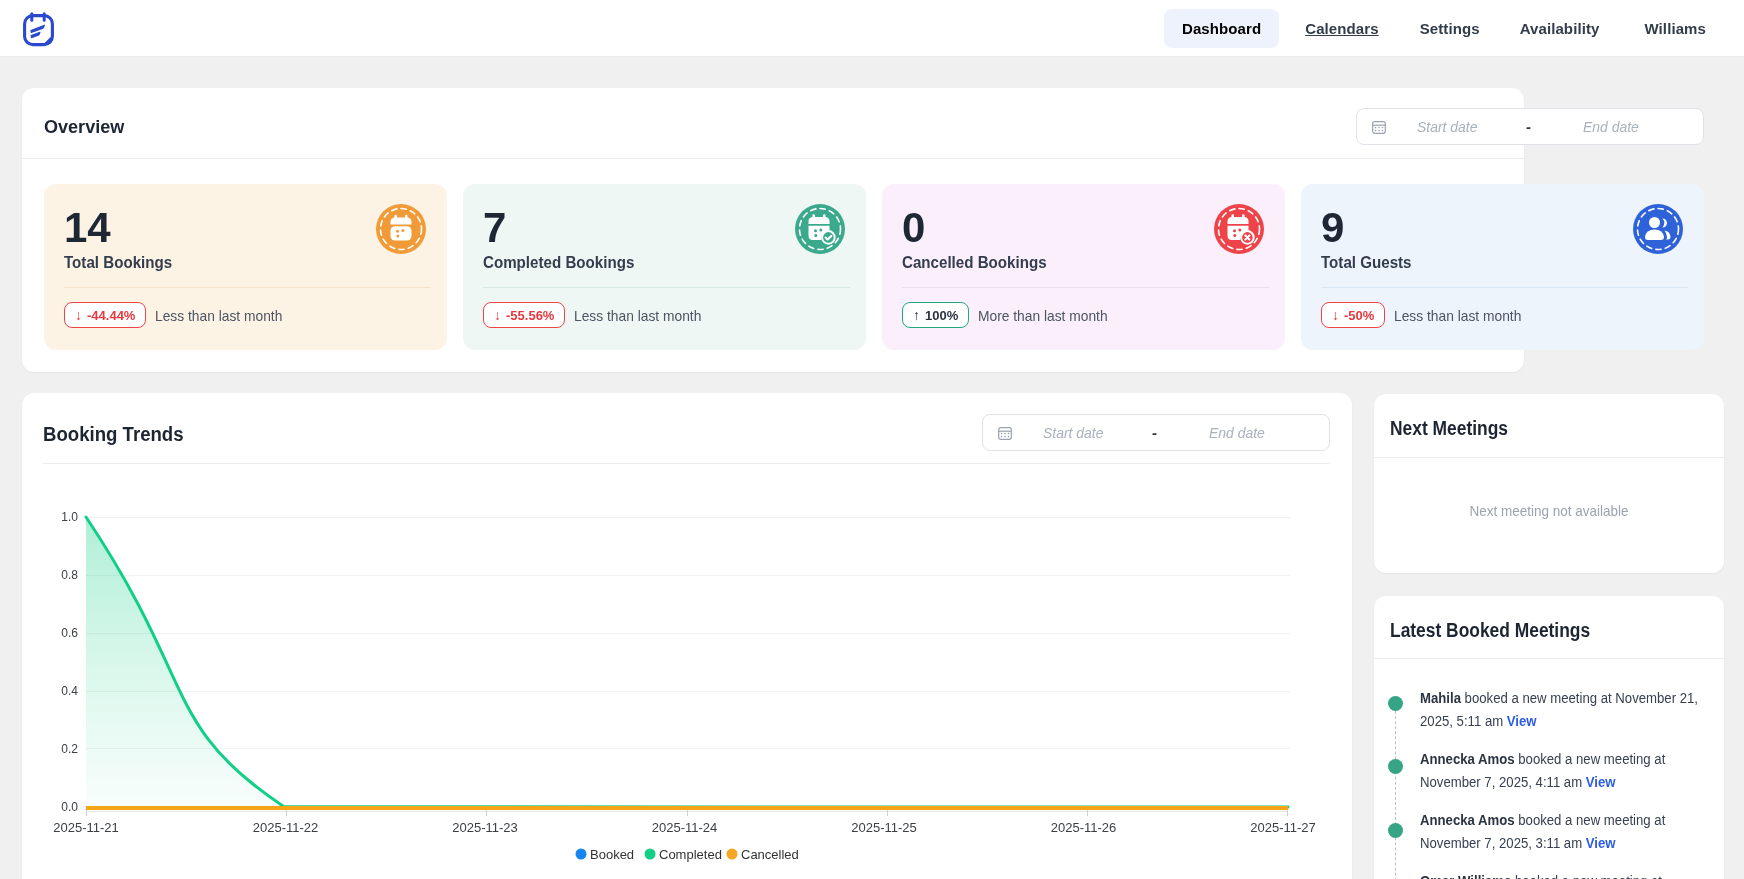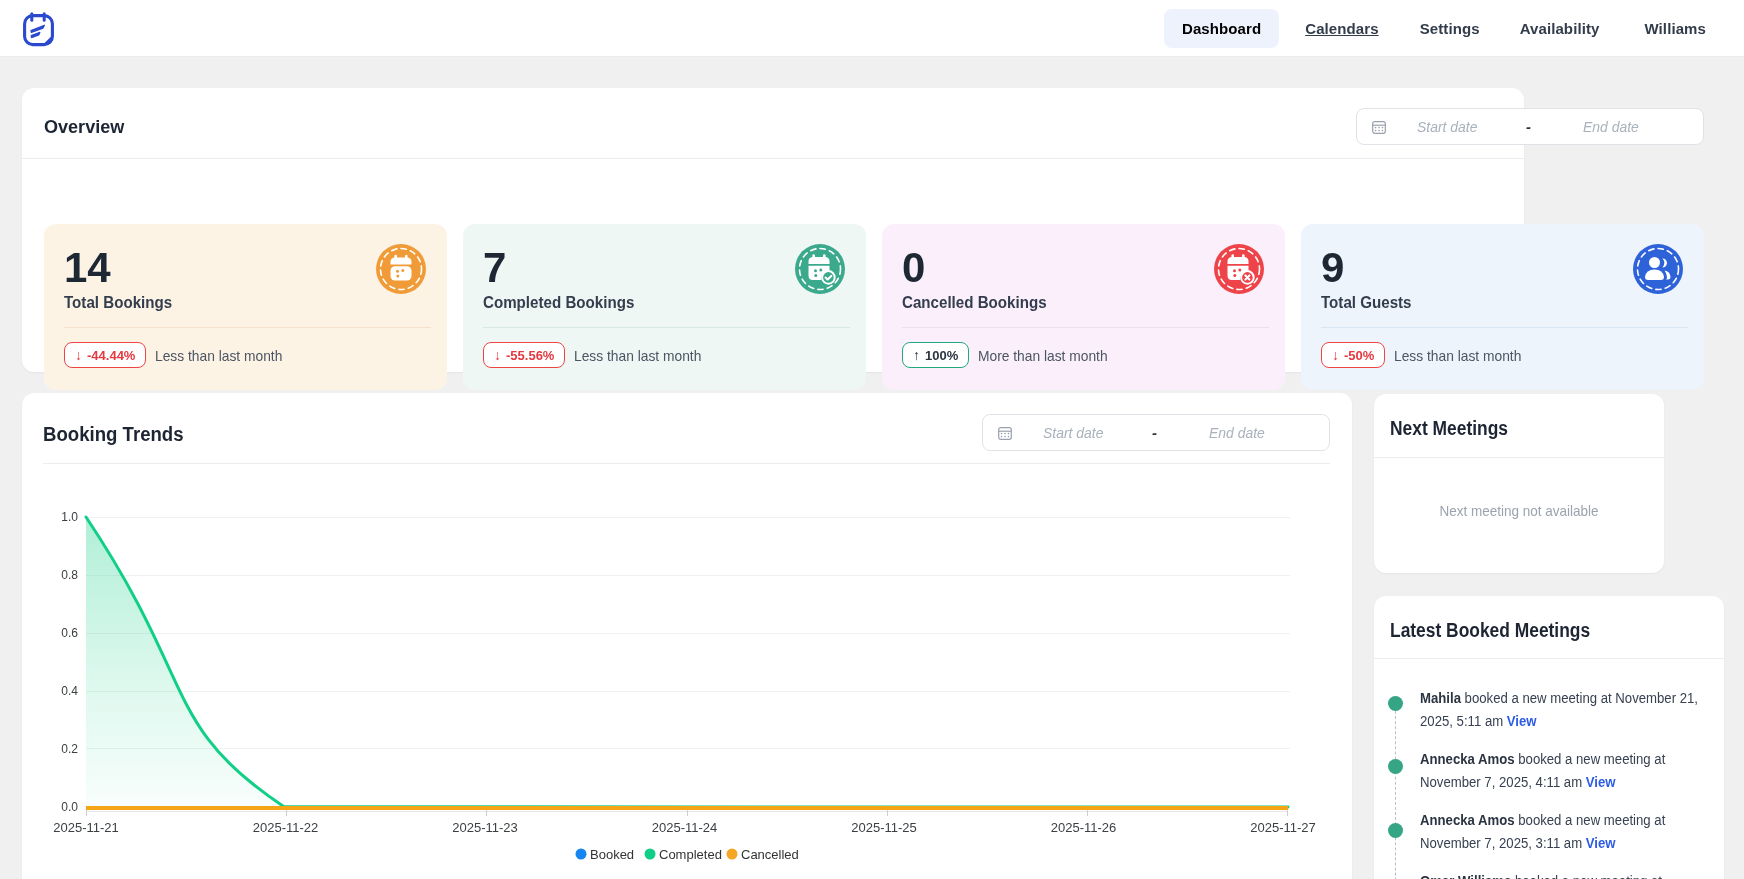--- a/index.html
+++ b/index.html
@@ -16,21 +16,21 @@
 #overview .title, .bigtitle { font-size:20px; font-weight:700; color:#1d2533; transform-origin:0 50%; }
 #ov-title { position:absolute; left:22px; top:28px; }
 .datebox { position:absolute; height:37px; width:348px; border:1px solid #dfe3e8; border-radius:8px; background:#fff; display:flex; align-items:center;font-style:italic; }
 .datebox .cal { margin-left:15px; }
 .datebox .ph { color:#a9b1bc; font-size:15px; transform:scaleX(0.93); transform-origin:0 50%; }
 .datebox .s1 { margin-left:31px; }
 .datebox .dash { color:#333; margin:0 0; font-size:15px; font-weight:700;}
 .datebox .s2 { }
 #ov-date { left:1334px; top:20px; }
 
-.stat { position:absolute; top:96px; width:403px; height:166px; border-radius:12px; padding:0 20px;margin-top:40px; }
+.stat { position:absolute; top:96px; width:403px; height:166px; border-radius:12px; padding:0 20px; }
 .stat .num { font-size:42px; font-weight:700; color:#1e2734; position:absolute; left:20px; top:20px; }
 .stat .lab { font-size:17px; font-weight:700; color:#333d4d; position:absolute; left:20px; top:69px; transform:scaleX(0.89); transform-origin:0 50%; }
 .stat .div { position:absolute; left:20px; right:16px; top:103px; height:1px; }
 .stat .icon { position:absolute; right:21px; top:20px; }
 .badgerow { position:absolute; left:20px; top:118px; display:flex; align-items:center; }
 .badge { height:26px; border-radius:8px; background:#fff; display:flex; align-items:center; padding:0 10px; font-size:13px; font-weight:700; }
 .badge.red { border:1px solid #ef4444; color:#e53940; }
 .badge.green { border:1px solid #1fa97c; color:#2b3442; }
 .badge .arr { font-weight:400; font-size:14px; margin-right:5px; }
 .badgerow .txt { margin-left:9px; font-size:15px; color:#4b5563; transform:scaleX(0.92); transform-origin:0 50%; }
@@ -41,21 +41,21 @@
 #st1 .div { background:#f3e2c8; }
 #st2 .div { background:#d7e9e1; }
 #st3 .div { background:#eedcef; }
 #st4 .div { background:#d9e6f4; }
 
 #trends { left:22px; top:393px; width:1330px; height:500px; }
 #bt-title { position:absolute; left:21px; top:30px; }
 #bt-date { left:960px; top:21px; }
 #bt-div { position:absolute; left:21px; right:22px; top:70px; height:1px; background:#ebedf0; }
 
-#nextm { left:1374px; top:394px; width:290px; height:179px; }
+#nextm { left:1374px; top:394px; width:350px; height:179px; }
 #nm-title { position:absolute; left:16px; top:23px; }
 #nm-div { position:absolute; left:0; right:0; top:63px; height:1px; background:#ebedf0; }
 #nm-empty { position:absolute; left:0; right:0; top:108px; text-align:center; color:#9ca3af; font-size:15px; transform:scaleX(0.9); }
 #latest { left:1374px; top:596px; width:350px; height:300px; }
 #lb-title { position:absolute; left:16px; top:23px; }
 #lb-div { position:absolute; left:0; right:0; top:62px; height:1px; background:#ebedf0; }
 .entry { position:absolute; left:46px; width:298px; font-size:14px; color:#374151; line-height:23px; transform:scaleX(0.94); transform-origin:0 0; }
 .entry b { color:#2b3442; }
 .entry .view { color:#2e5ce6; font-weight:700; text-decoration:none; }
 .dot { position:absolute; left:14px; width:15px; height:15px; border-radius:50%; background:#35a585; }

